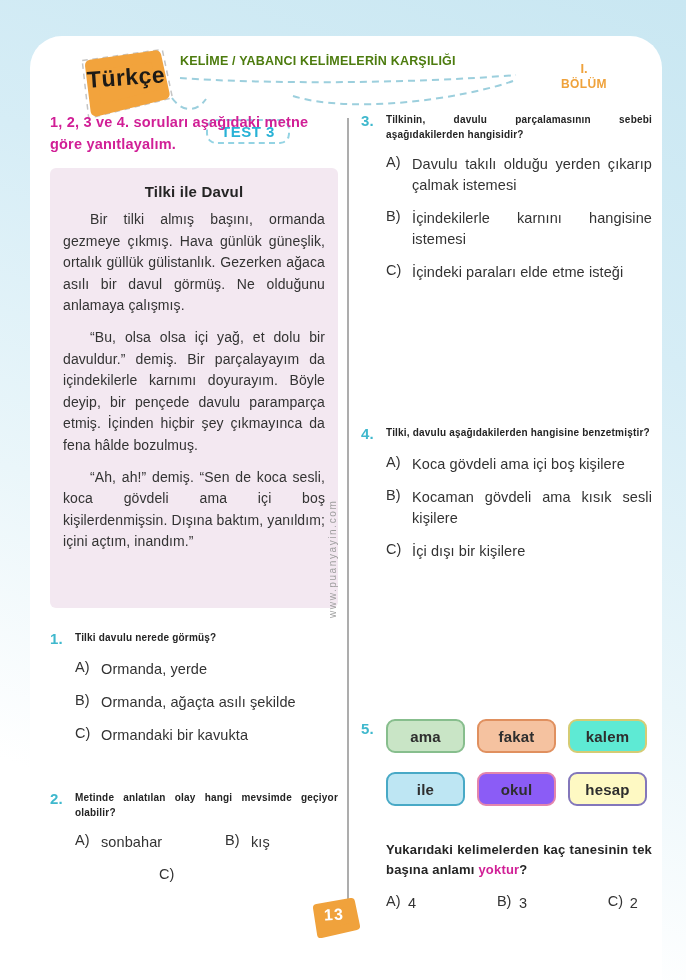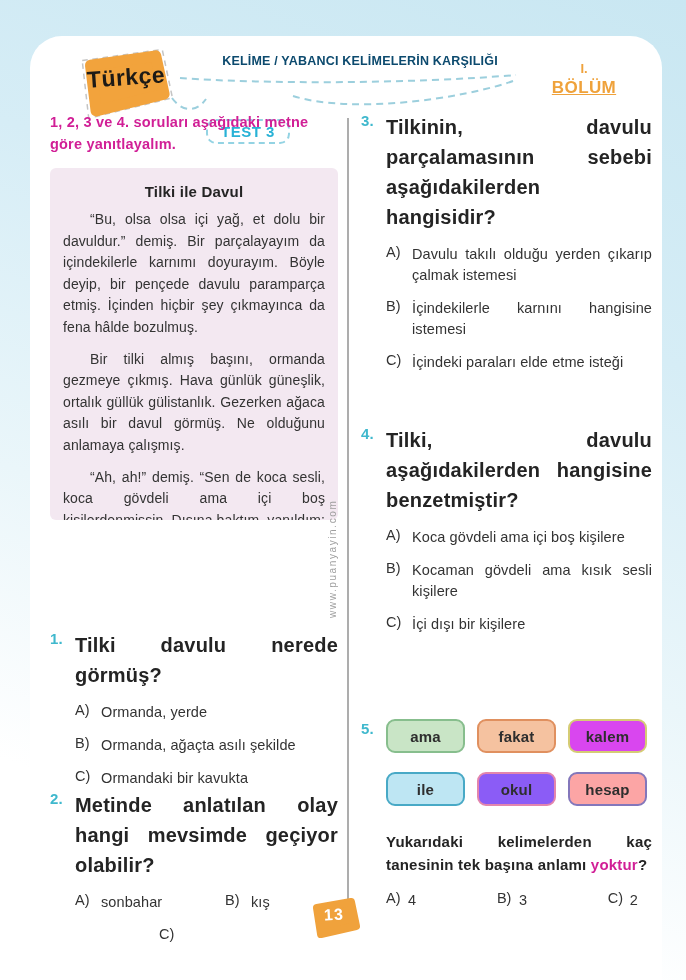--- a/index.html
+++ b/index.html
@@ -16,69 +16,69 @@
   .deco{position:absolute;left:0;top:0;pointer-events:none;}
   .subject-badge{position:absolute;left:66px;top:42px;width:118px;height:80px;}
   .subject-badge svg{position:absolute;left:0;top:0;}
   .subject-label{
     position:absolute;left:14px;top:22px;width:92px;text-align:center;
     font-size:23px;font-weight:bold;color:#1d1a16;transform:rotate(-4deg);
     letter-spacing:.5px;
   }
   .header-title{
     position:absolute;left:180px;top:54px;width:360px;
-    font-size:12.5px;font-weight:bold;color:#0c4a6e;letter-spacing:.2px;text-align:center;
+    font-size:12.5px;font-weight:bold;color:#4d7c0f;letter-spacing:.2px;
   }
   .test-badge{
     position:absolute;left:206px;top:82px;
     background:#ffffff;border:2px dashed #93d3e3;border-radius:10px;
     padding:2px 13px;font-size:15px;font-weight:bold;color:#29b2d6;letter-spacing:.5px;margin-top:37px;
   }
   .cloud{position:absolute;left:528px;top:40px;width:112px;height:80px;}
   .cloud svg{position:absolute;left:0;top:0;}
   .cloud-text{
     position:absolute;left:0;top:21px;width:112px;text-align:center;
     color:#efa23b;font-weight:bold;line-height:1.25;
   }
   .cloud-line1{font-size:13px;display:block;}
-  .cloud-line2{font-size:17px;display:block;letter-spacing:.4px;text-decoration:underline;}
+  .cloud-line2{font-size:12px;display:block;letter-spacing:.4px;}
   
   .col-left{position:absolute;left:50px;top:112px;width:288px;}
   .col-right{position:absolute;left:361px;top:112px;width:291px;}
   .divider{position:absolute;left:347px;top:118px;width:1.5px;height:788px;background:#adadad;}
   .watermark{
     position:absolute;left:327px;top:428px;height:190px;
     writing-mode:vertical-rl;transform:rotate(180deg);
     font-size:10px;color:#9e9e9e;letter-spacing:1.6px;
   }
   
   .instruction{
     position:absolute;left:0;top:0;width:288px;
     font-size:14.5px;font-weight:bold;color:#d11f96;line-height:1.5;letter-spacing:.2px;
   }
   .passage{
-    position:absolute;left:0;top:56px;width:288px;height:352px;box-sizing:border-box;
+    position:absolute;left:0;top:56px;width:288px;height:440px;box-sizing:border-box;
     background:#f3e8f1;border-radius:6px;padding:15px 13px;overflow:hidden;
   }
   .passage-title{
     text-align:center;font-size:15px;font-weight:bold;color:#242424;
     margin-bottom:9px;letter-spacing:.2px;
   }
   .passage p{
     margin:0 0 10px 0;font-size:14px;line-height:21.6px;color:#333333;
     text-align:justify;text-indent:27px;letter-spacing:.1px;
   }
   
   .question{position:absolute;width:100%;}
   .q-head{display:flex;align-items:flex-start;}
   .q-num{
     flex:0 0 25px;font-size:15px;font-weight:bold;color:#3fb8cd;letter-spacing:.2px;
   }
   .q-text{
-    flex:1;font-size:20px;font-weight:bold;color:#242424;line-height:1.5;
+    flex:1;font-size:10px;font-weight:bold;color:#242424;line-height:1.5;
     text-align:justify;letter-spacing:.2px;
   }
   .opts{margin:12px 0 0 25px;}
   .opt{display:flex;margin-bottom:12px;}
   .opt-letter{flex:0 0 26px;font-size:14.5px;color:#333333;}
   .opt-text{flex:1;font-size:14.5px;color:#333333;line-height:1.45;text-align:justify;letter-spacing:.1px;}
   .q2-row{display:flex;margin-bottom:13px;}
   .q2-row .opt{margin-bottom:0;}
   .q2-row .opt:first-child{width:150px;}
   .q2-center{margin-left:84px;}
@@ -86,21 +86,21 @@
   .chips{
     margin-left:25px;display:grid;grid-template-columns:repeat(3,79px);
     column-gap:12px;row-gap:19px;
   }
   .chip{
     height:30px;border:2px solid;border-radius:9px;
     display:flex;align-items:center;justify-content:center;
     font-size:15px;font-weight:bold;color:#2e2e2e;letter-spacing:.2px;
   }
   .q5-question{
-    margin:24px 0 0 25px;font-size:15px;font-weight:bold;color:#242424;
+    margin:34px 0 0 25px;font-size:13px;font-weight:bold;color:#242424;
     line-height:1.55;text-align:justify;letter-spacing:.2px;
   }
   .q5-question .hl{color:#d11f96;}
   .q5-answers{
     margin:13px 0 0 25px;width:252px;display:flex;justify-content:space-between;
   }
   .q5-answers .opt{margin-bottom:0;}
   .q5-answers .opt-letter{flex:0 0 22px;}
   
   .page-badge{position:absolute;left:309px;top:897px;width:54px;height:42px;}
@@ -143,22 +143,22 @@
     <span class="cloud-line1">I.</span>
     <span class="cloud-line2">BÖLÜM</span>
   </div>
 </div>
 
 <div class="col-left">
   <div class="instruction">1, 2, 3 ve 4. soruları aşağıdaki metne göre yanıtlayalım.</div>
 
   <div class="passage">
     <div class="passage-title">Tilki ile Davul</div>
+    <p>Bir tilki almış başını, ormanda gezmeye çıkmış. Hava günlük güneşlik, ortalık güllük gülistanlık. Gezerken ağaca asılı bir davul görmüş. Ne olduğunu anlamaya çalışmış.</p>
     <p>“Bu, olsa olsa içi yağ, et dolu bir davuldur.” demiş. Bir parçalayayım da içindekilerle karnımı doyurayım. Böyle deyip, bir pençede davulu paramparça etmiş. İçinden hiçbir şey çıkmayınca da fena hâlde bozulmuş.</p>
-    <p>Bir tilki almış başını, ormanda gezmeye çıkmış. Hava günlük güneşlik, ortalık güllük gülistanlık. Gezerken ağaca asılı bir davul görmüş. Ne olduğunu anlamaya çalışmış.</p>
     <p>“Ah, ah!” demiş. “Sen de koca sesli, koca gövdeli ama içi boş kişilerdenmişsin. Dışına baktım, yanıldım; içini açtım, inandım.”</p>
   </div>
 
   <div class="question" style="top:518px;">
     <div class="q-head">
       <span class="q-num">1.</span>
       <div class="q-text">Tilki davulu nerede görmüş?</div>
     </div>
     <div class="opts">
       <div class="opt">
@@ -247,24 +247,24 @@
   </div>
 
   <div class="question" style="top:608px;">
     <div class="q-head">
       <span class="q-num">5.</span>
       <div></div>
     </div>
     <div class="chips" style="margin-top:-18px;">
       <div class="chip" style="background-color: rgb(201, 229, 198); border-color: rgb(135, 190, 141);">ama</div>
       <div class="chip" style="background-color: rgb(245, 194, 160); border-color: rgb(224, 144, 95);">fakat</div>
-      <div class="chip" style="background-color: #d946ef; border-color: rgb(213, 204, 116);">kalem</div>
+      <div class="chip" style="background-color: #5eead4; border-color: rgb(213, 204, 116);">kalem</div>
       <div class="chip" style="background-color: rgb(190, 230, 243); border-color: rgb(72, 169, 198);">ile</div>
       <div class="chip" style="background-color: #8b5cf6; border-color: rgb(227, 133, 173);">okul</div>
-      <div class="chip" style="background-color: #fca5a5; border-color: rgb(131, 119, 187);">hesap</div>
+      <div class="chip" style="background-color: #fef9c3; border-color: rgb(131, 119, 187);">hesap</div>
     </div>
     <div class="q5-question">
       <span>Yukarıdaki kelimelerden kaç tanesinin tek başına anlamı </span><span class="hl">yoktur</span><span>?</span>
     </div>
     <div class="q5-answers">
       <div class="opt">
         <span class="opt-letter">A)</span>
         <span class="opt-text">4</span>
       </div>
       <div class="opt">

